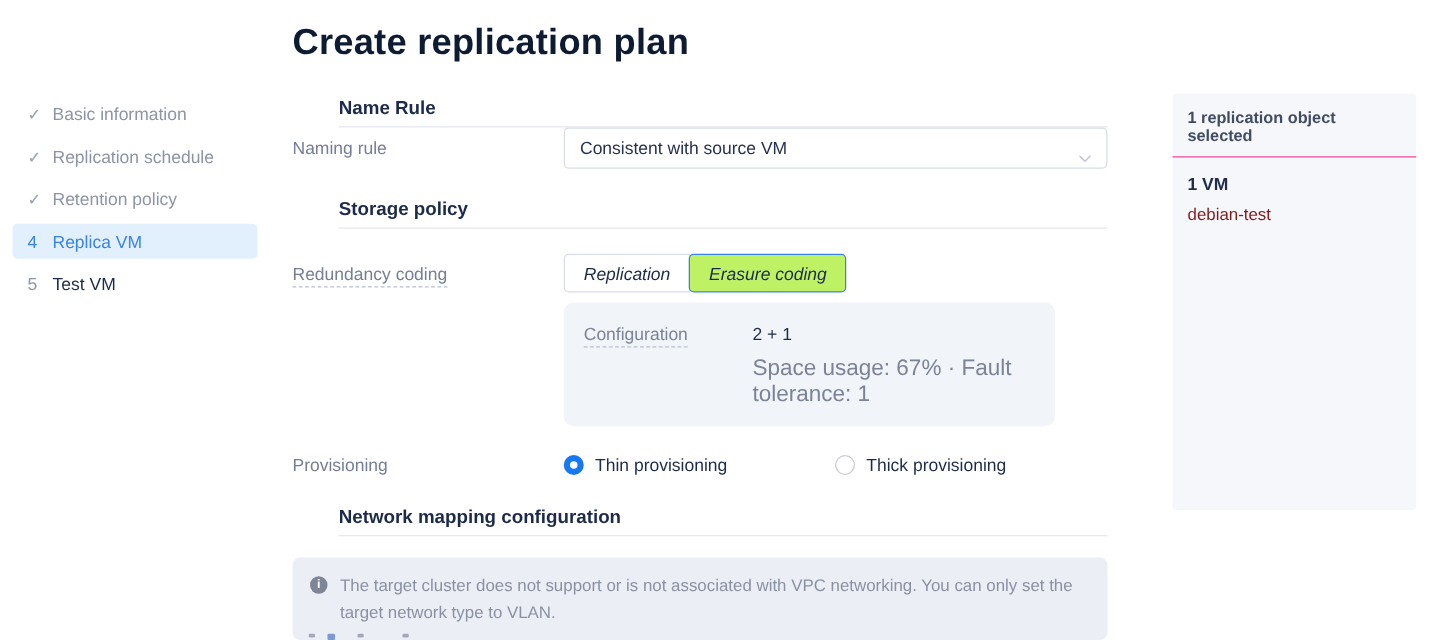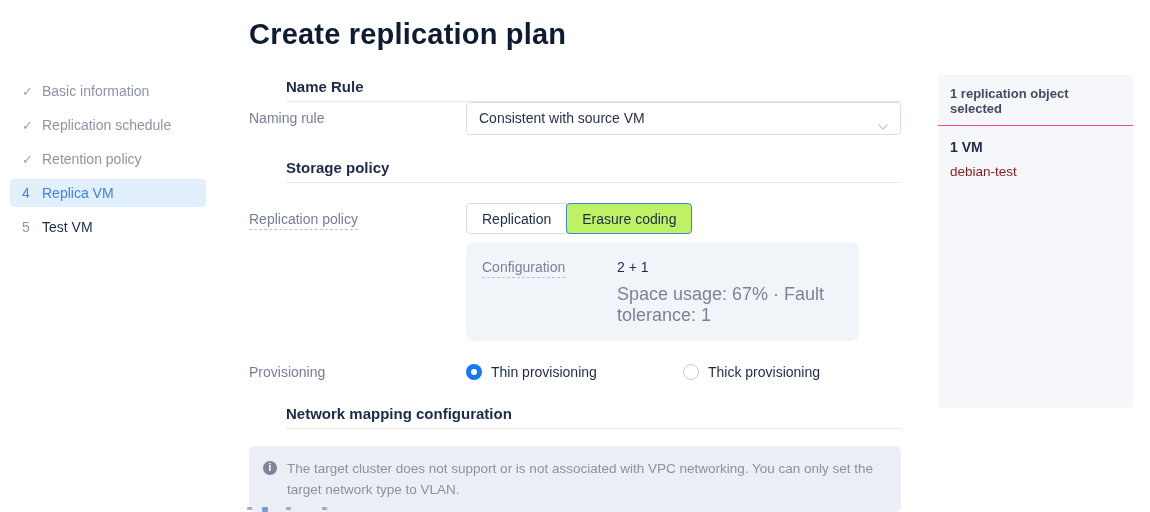--- a/index.html
+++ b/index.html
@@ -22,21 +22,21 @@
   }
   .step .marker { width:20px; flex:0 0 20px; font-size:13px; color:#9aa1b0; }
   .step .lbl { color:#8d94a6; }
   .step.active { background:#e2f0fd; }
   .step.active .marker { color:#3a84e5; font-size:14px; }
   .step.active .lbl { color:#3a84e5; }
   .step.upcoming .marker { color:#8d94a6; font-size:14px; }
   .step.upcoming .lbl { color:#1d2b4a; }
 
   
-  .main { position:absolute; left:249px; top:0; width:652px; }
+  .main { position:absolute; left:234px; top:0; width:652px; }
   .page-title {
     margin-top:16px; font-size:29px; line-height:36px;
     font-weight:700; color:#0e1c33; letter-spacing:.2px;
   }
   .section-head {
     font-size:15px; font-weight:700; color:#1d2b4a;
     padding-bottom:6px; border-bottom:1px solid #e5e8ee;margin-left:37px;
   }
   .sh-name { margin-top:26px; }
   .sh-storage { margin-top:24px; }
@@ -58,20 +58,21 @@
     cursor:pointer;
   }
   .select-box .chev { position:absolute; right:11px; top:10px; }
 
   .row-redundancy { margin-top:20px; }
   .seg { display:inline-flex; height:31px; }
   .seg-btn {
     display:flex; align-items:center; padding:0 15px; height:31px;
     background:#fff; border:1px solid #d8dde6; font-size:14px; color:#1d2b4a;
     cursor:pointer;
+    font-style:italic;
   }
   .seg-btn.first { border-radius:4px 0 0 4px; }
   .seg-btn.selected {
     background:#bef264; border:1px solid #3a84e5; border-radius:4px;
     margin-left:-1px; position:relative; z-index:1;
   }
 
   .config-box {
     margin-top:8px; width:393px; min-height:72px;
     background:#f1f4f9; border-radius:8px;
@@ -177,21 +178,21 @@
             <path d="M2 4l4 4 4-4" stroke="#c3c9d4" stroke-width="1.4" fill="none" stroke-linecap="round" stroke-linejoin="round"></path>
           </svg>
       </span>
     </div>
   </div>
 
   <div class="section-head sh-storage">Storage policy</div>
 
   <div class="form-row row-redundancy">
     <div class="form-label">
-      <span class="term">Replication policy</span>
+      <span class="term">Redundancy coding</span>
     </div>
     <div>
       <div class="seg">
         <div class="seg-btn first">Replication</div>
         <div class="seg-btn selected">Erasure coding</div>
       </div>
       <div class="config-box">
         <div class="config-left">
           <span class="term">Configuration</span>
         </div>

